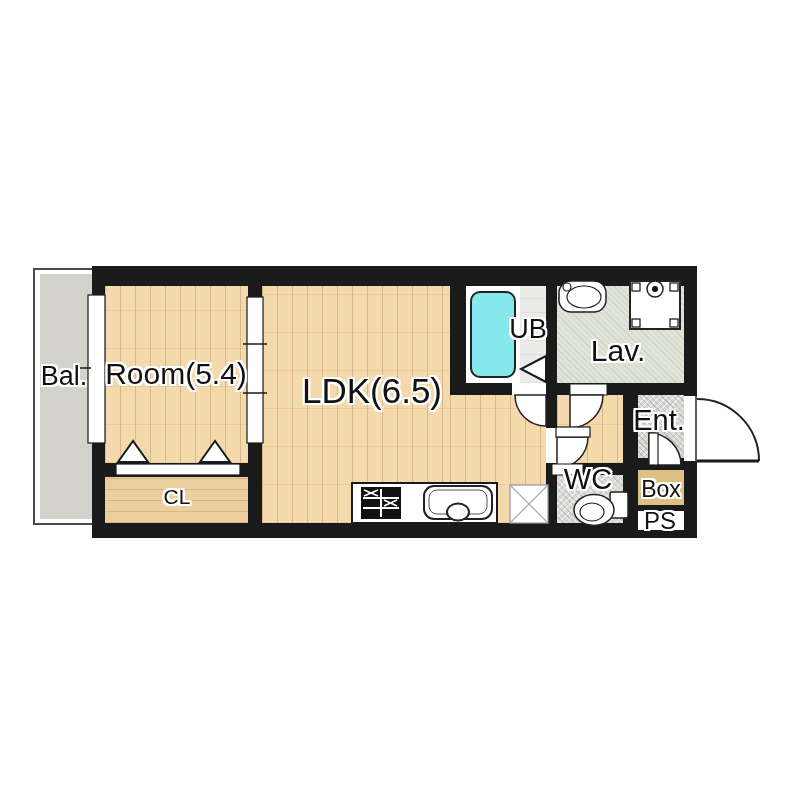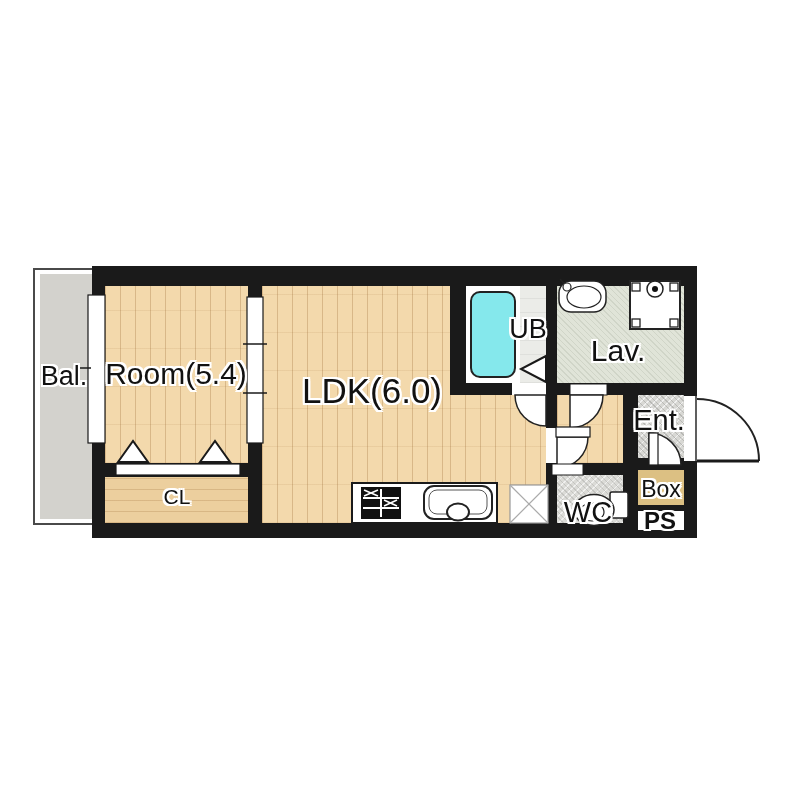--- a/index.html
+++ b/index.html
@@ -174,21 +174,21 @@
     <g>
       <rect x="610" y="492" width="18" height="26" rx="2" fill="#fff" stroke="#222" stroke-width="1.5"></rect>
       <ellipse cx="594" cy="510" rx="20" ry="15.5" fill="#fff" stroke="#222" stroke-width="1.5"></ellipse>
       <ellipse cx="592" cy="512" rx="12" ry="9" fill="none" stroke="#222" stroke-width="1.2"></ellipse>
     </g>
   </svg>
 
   <div class="lbl" style="left:64px;top:376px;font-size:27px;">Bal.</div>
   <div class="lbl" style="left:176px;top:374px;font-size:30px;">Room(5.4)</div>
   <div class="lbl" style="left:177px;top:497px;font-size:21px;">CL</div>
-  <div class="lbl" style="left:372px;top:391px;font-size:35px;">LDK(6.0)</div>
+  <div class="lbl" style="left:372px;top:391px;font-size:35px;">LDK(6.5)</div>
   <div class="lbl" style="left:528px;top:329px;font-size:27px;">UB</div>
   <div class="lbl" style="left:618px;top:351px;font-size:30px;text-align:center;">Lav.</div>
   <div class="lbl" style="left:659px;top:420px;font-size:29px;">Ent.</div>
-  <div class="lbl" style="left:588px;top:512px;font-size:29px;text-align:right;">WC</div>
+  <div class="lbl" style="left:588px;top:479px;font-size:29px;text-align:right;">WC</div>
   <div class="lbl" style="left:661px;top:489px;font-size:23px;text-align:center;">Box</div>
-  <div class="lbl" style="left:660px;top:521px;font-size:24px;font-weight:bold;">PS</div>
+  <div class="lbl" style="left:660px;top:521px;font-size:24px;">PS</div>
 
 </div>
 
 </body></html>

